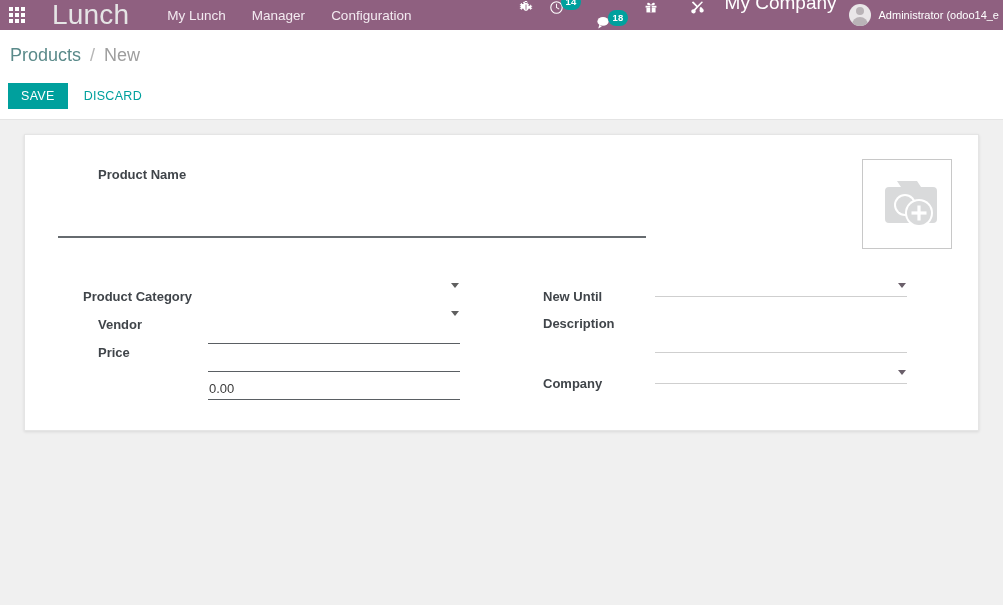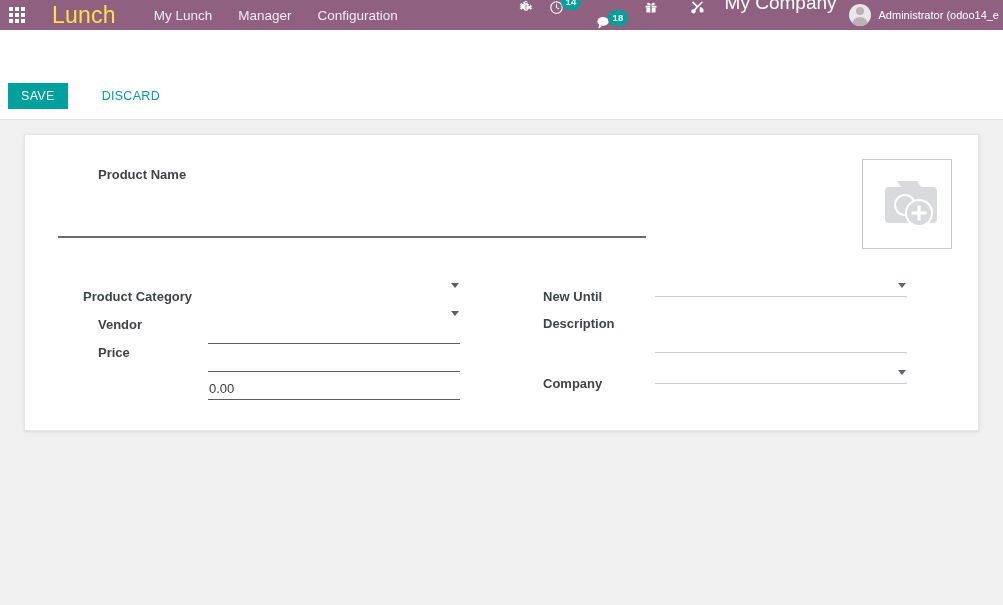--- a/index.html
+++ b/index.html
@@ -44,22 +44,22 @@
     gap: 2px;
   }
   .apps-grid .grid-inner i {
     display: block;
     width: 4px;
     height: 4px;
     background: #ffffff;
   }
 
   .brand {
-    color: #fde047;
-    font-size: 23px;
+    color: #e5e5e5;
+    font-size: 28px;
     font-weight: 400;
     letter-spacing: 0.2px;
     margin-left: 18px;
     margin-right: 38px;
     flex: 0 0 auto;
   }
 
   .nav-menu {
     display: flex;
     align-items: center;
@@ -181,21 +181,21 @@
   .breadcrumb .crumb-current {
     color: #9e9e9e;
   }
 
   .cp-buttons {
     position: absolute;
     top: 53px;
     left: 8px;
     display: flex;
     align-items: center;
-    gap: 24px;
+    gap: 6px;
   }
   .btn-save {
     background: #00a09d;
     color: #ffffff;
     border: none;
     font-family: "Liberation Sans", sans-serif;
     font-size: 12.5px;
     font-weight: 400;
     letter-spacing: 0.3px;
     padding: 6px 13px;
@@ -383,20 +383,25 @@
     <div class="nav-user">
       <div class="avatar"></div>
       <span class="user-name">Administrator (odoo14_e</span>
     </div>
 
   </div>
 </div>
 
 <div class="control-panel">
 
+  <div class="breadcrumb">
+    <span class="crumb-link">Products</span>
+    <span class="crumb-sep">/</span>
+    <span class="crumb-current">New</span>
+  </div>
 
   <div class="cp-buttons">
     <button class="btn-save">SAVE</button>
     <button class="btn-discard">DISCARD</button>
   </div>
 
 </div>
 
 <div class="sheet-bg">
 

